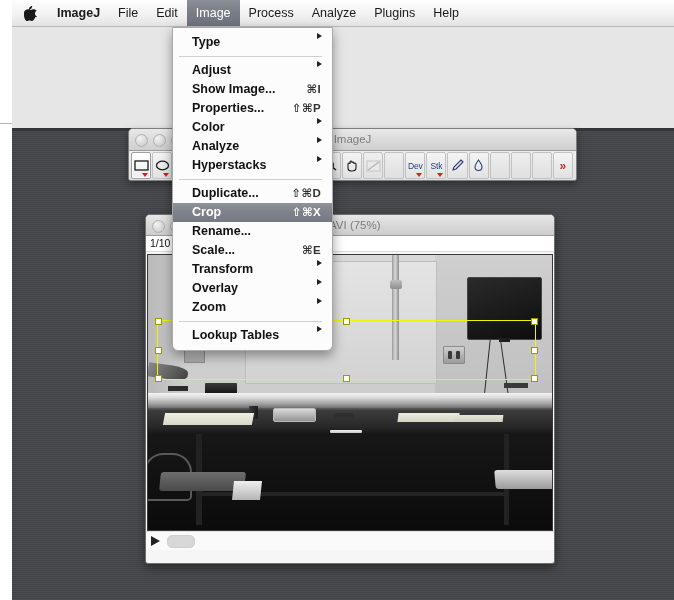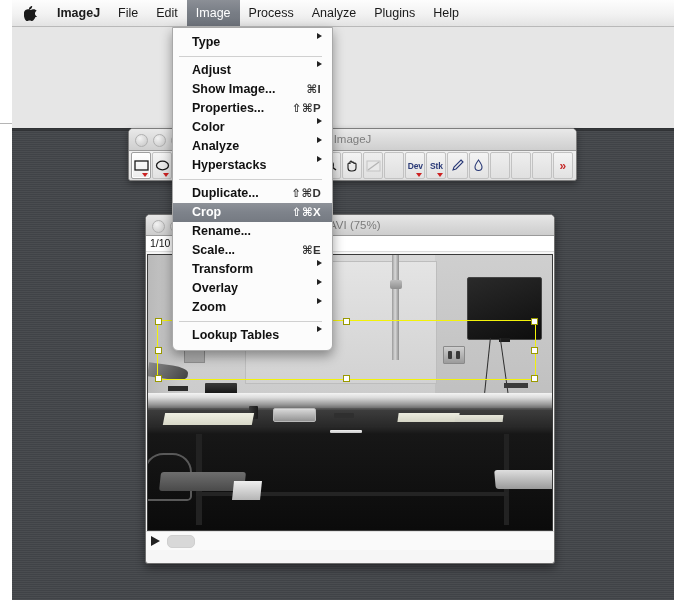--- a/index.html
+++ b/index.html
@@ -74,21 +74,21 @@
     background:linear-gradient(180deg,#f4f4f4,#e2e2e2);
     border:1px solid #c2c2c2;border-radius:2px;
     display:flex;align-items:center;justify-content:center;
     font-size:9px;color:#33406b;}
   .tool.on{background:linear-gradient(180deg,#ffffff,#ededed);border-color:#9f9f9f;
     box-shadow:inset 0 0 0 1px #fff;}
   .tool.blank{background:linear-gradient(180deg,#eeeeee,#e0e0e0);}
   .tool .dot{position:absolute;right:2px;bottom:1px;width:0;height:0;
     border-left:3px solid transparent;border-right:3px solid transparent;
     border-top:4px solid #cc2222;}
-  .tool .txt{font-weight:bold;font-size:8.5px;color:#2a3a77;letter-spacing:-.2px;text-align:center;}
+  .tool .txt{font-weight:normal;font-size:8.5px;color:#2a3a77;letter-spacing:-.2px;text-align:center;}
   .tool.ov{margin-left:auto;margin-right:3px;color:#c62b2b;font-weight:bold;font-size:12px;}
 
   
   #imgwin{position:absolute;left:145px;top:214px;width:408px;height:348px;z-index:15;
     border:1px solid #6f6f6f;border-radius:5px 5px 3px 3px;
     background:#f6f6f6;box-shadow:0 4px 10px rgba(0,0,0,.42);overflow:hidden;}
   #imgwin .tbar{height:20px;
     background:linear-gradient(180deg,#e7e7e7 0%,#dadada 48%,#cdcdcd 100%);
     border-bottom:1px solid #9a9a9a;position:relative;}
   #imgwin .title{position:absolute;left:0;right:0;top:0;height:20px;line-height:20px;

